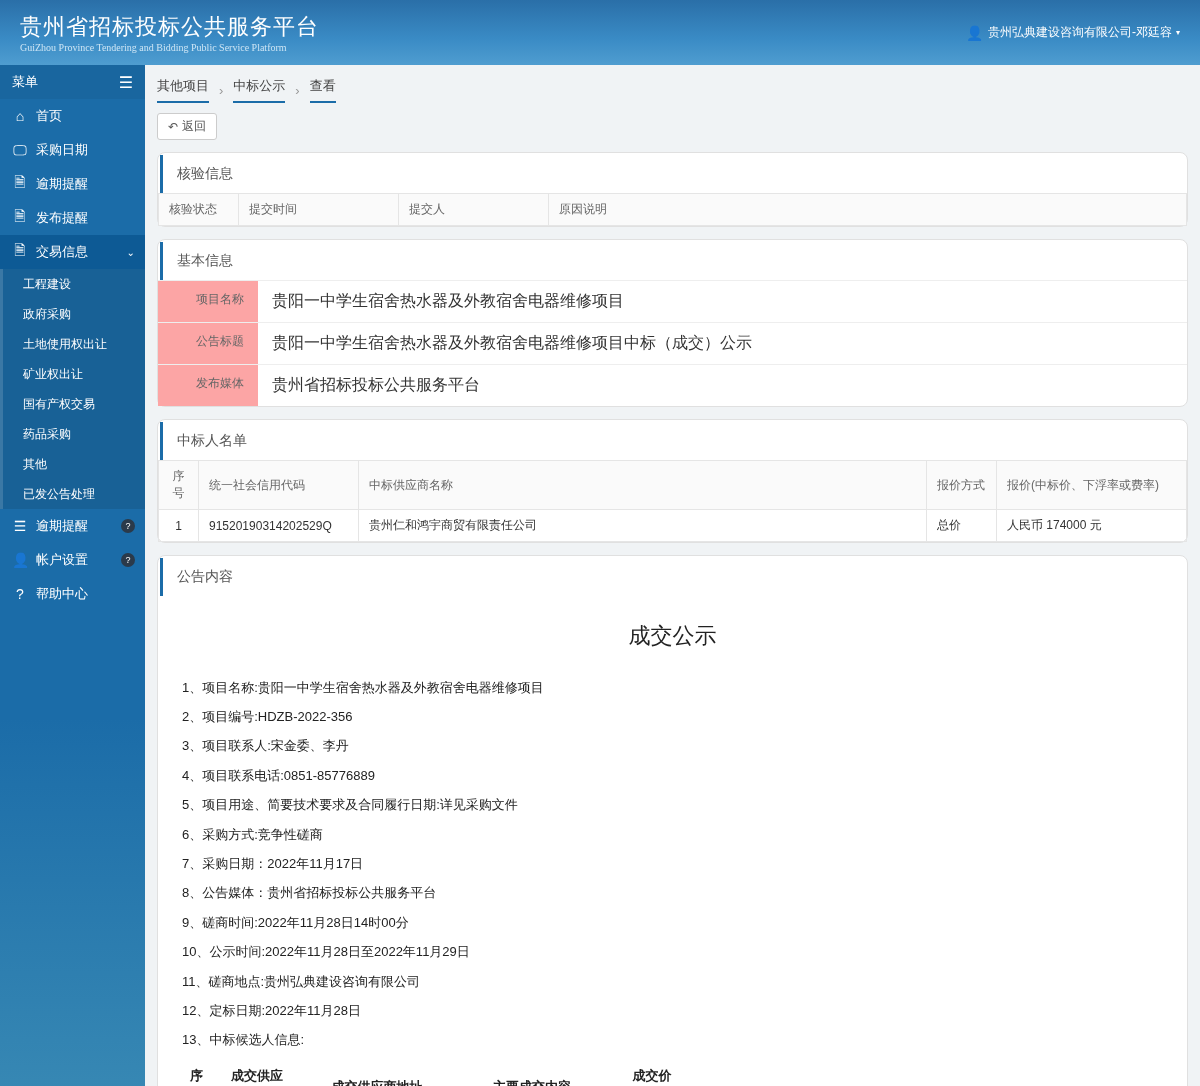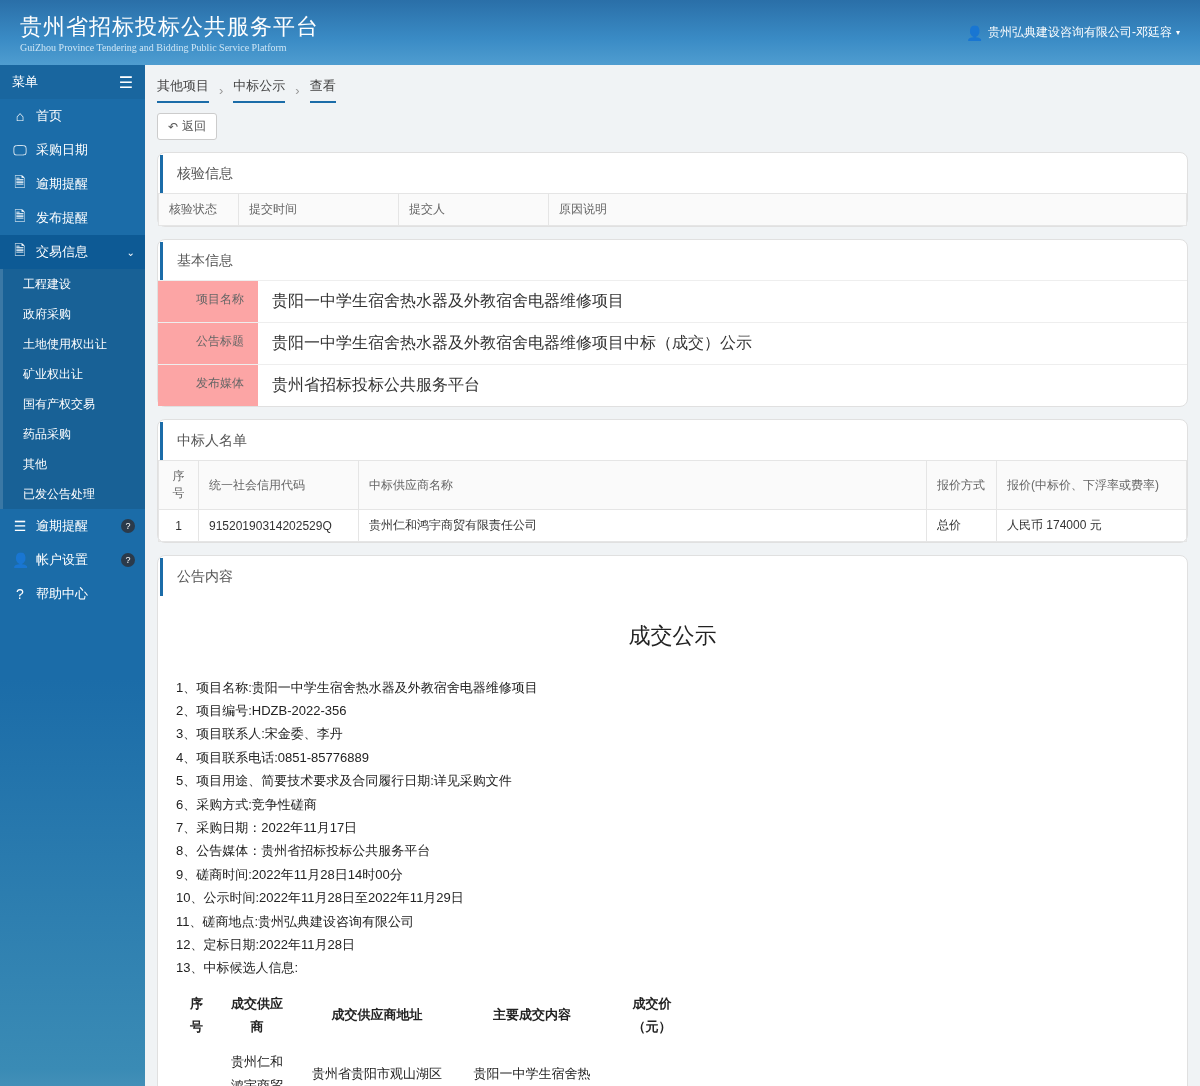--- a/index.html
+++ b/index.html
@@ -82,21 +82,21 @@
 .info-value { flex: 1; padding: 10px 14px; color: #333; font-size: 16px; }
 
 .notice { padding: 12px 18px; font-size: 13px; line-height: 1.8; color: #222; }
 .notice-title { text-align: center; font-size: 22px; font-family: "SimSun", serif; margin: 8px 0 20px; }
 .notice-table {
   border-collapse: collapse; margin: 6px 0; width: auto;
 }
 .notice-table th, .notice-table td {
   border: none; padding: 6px 14px; text-align: center; font-size: 13px; vertical-align: middle;
 }
-.notice p { margin: 0; }
+.notice p { margin: 6px; }
 </style>
 </head>
 <body>
 
 <div class="header">
   <div class="header-title">
     <span class="cn">贵州省招标投标公共服务平台</span>
     <span class="en">GuiZhou Province Tendering and Bidding Public Service Platform</span>
   </div>
   <div class="header-user">

